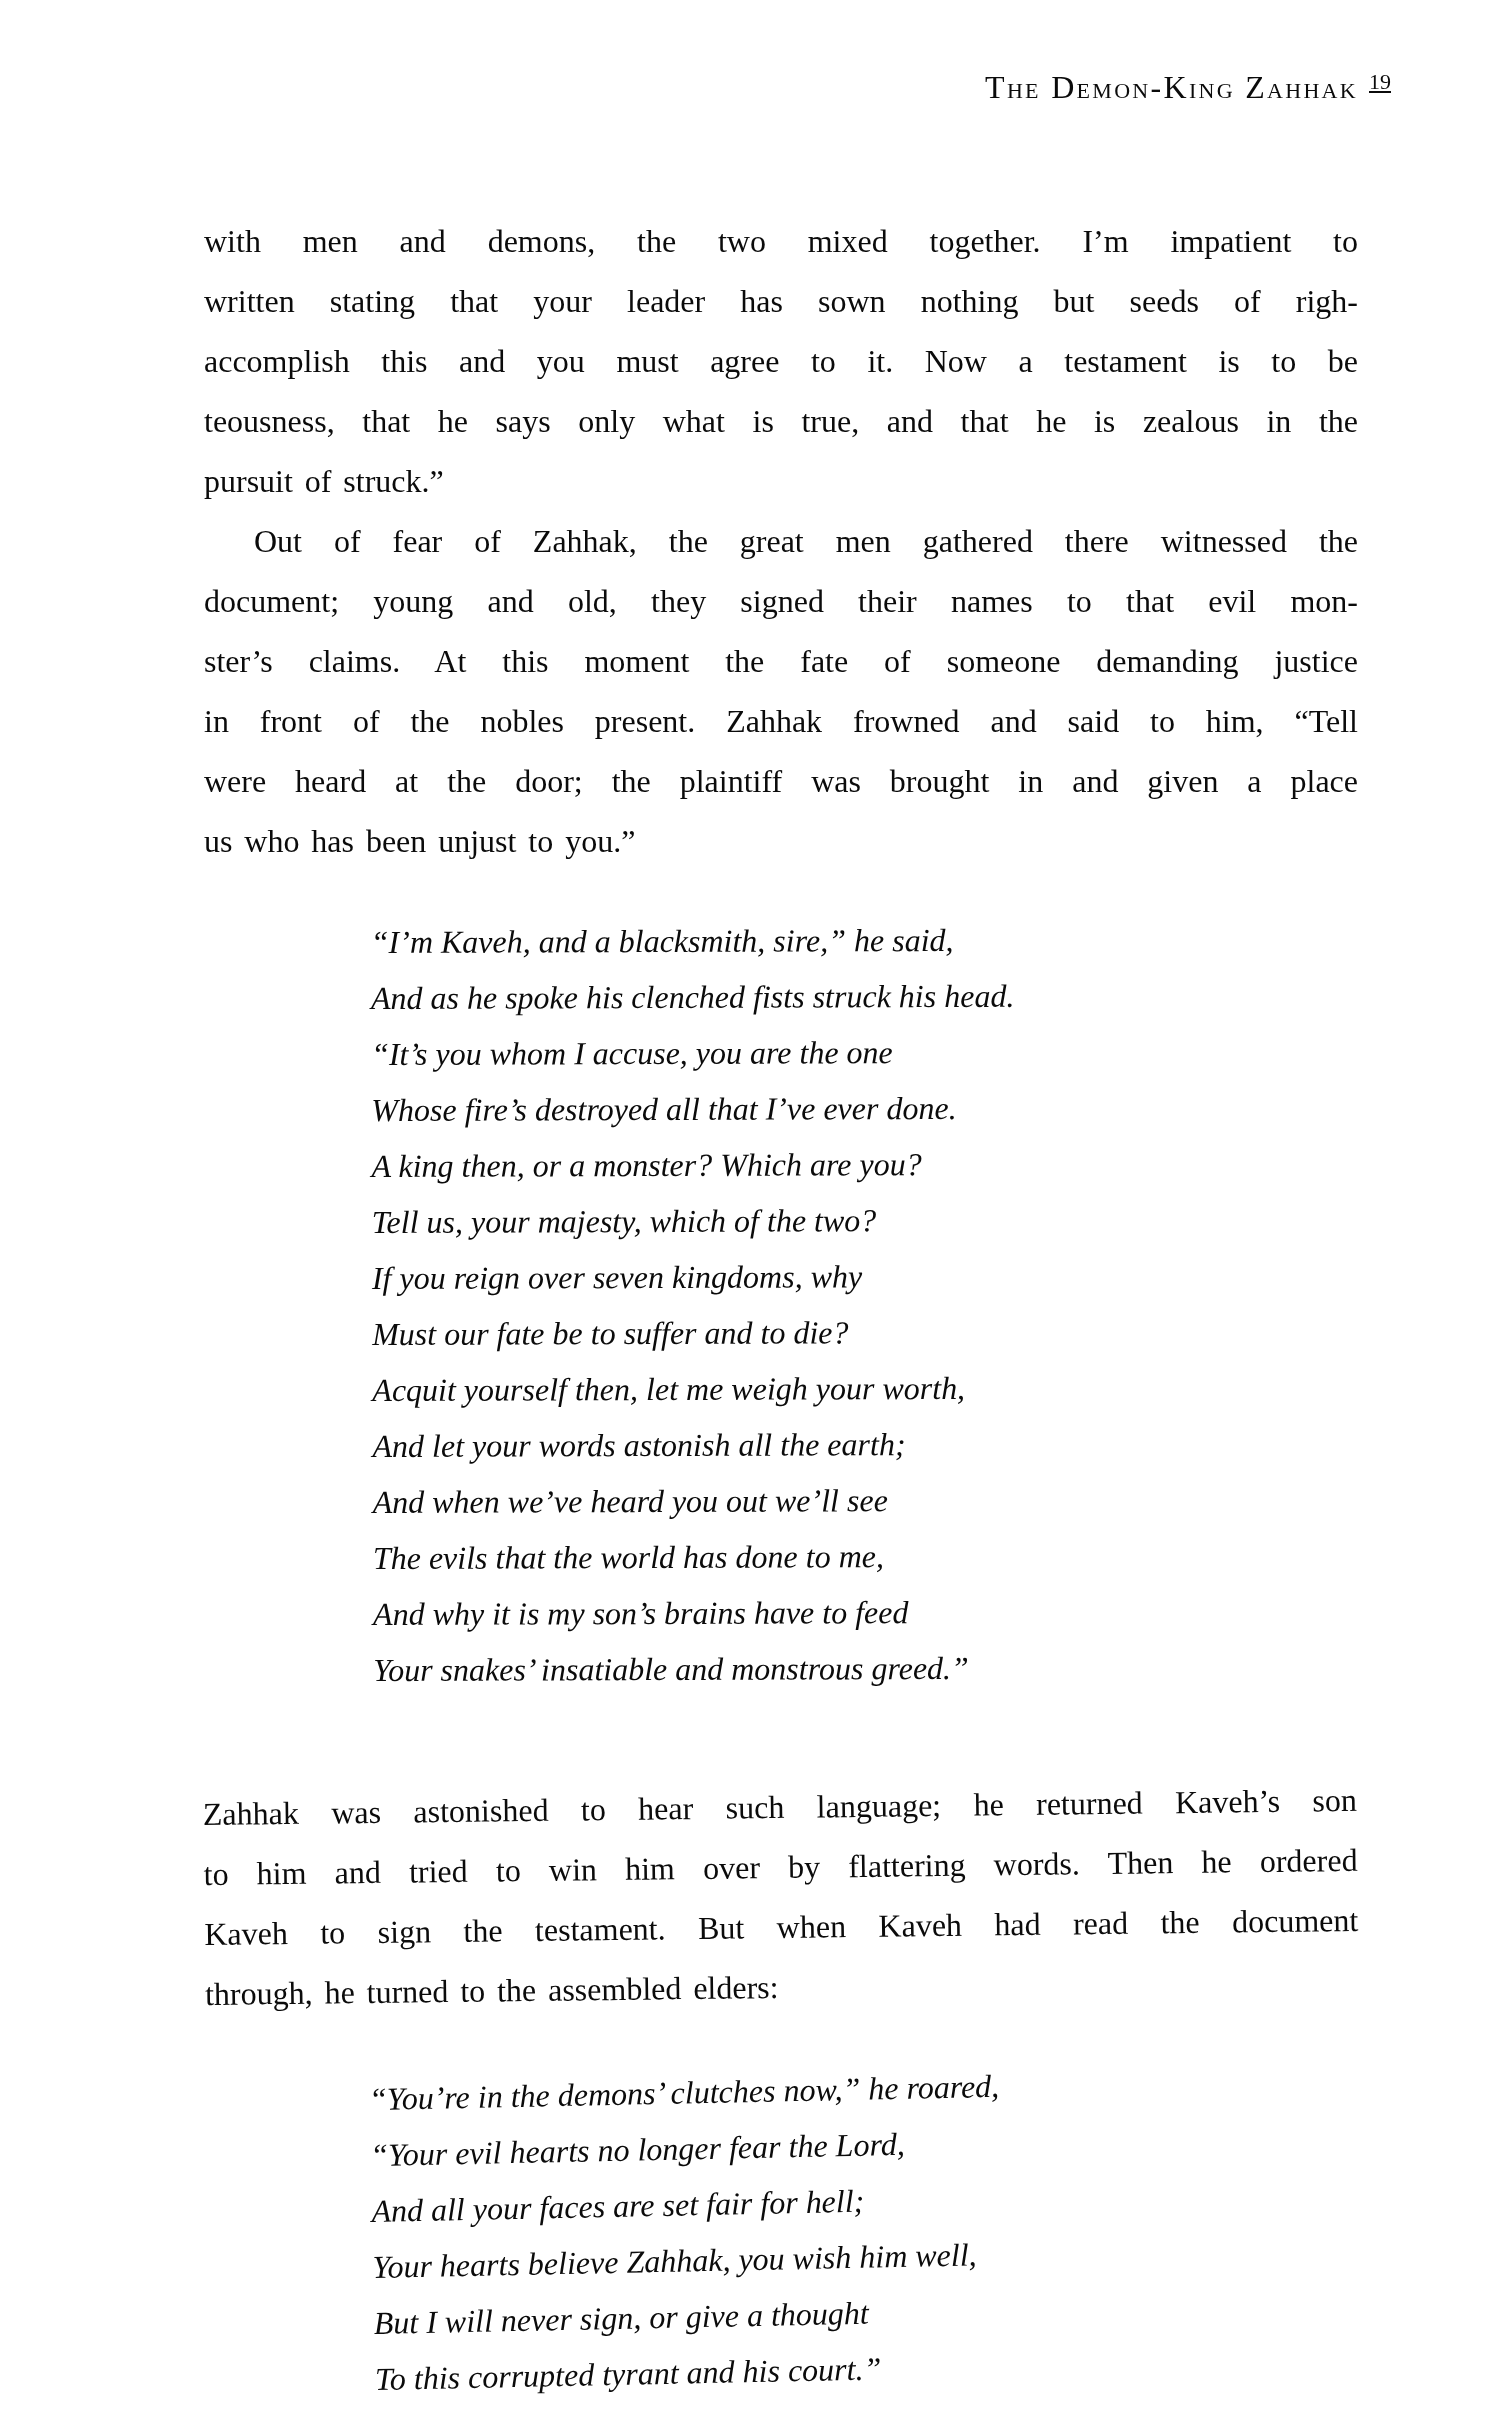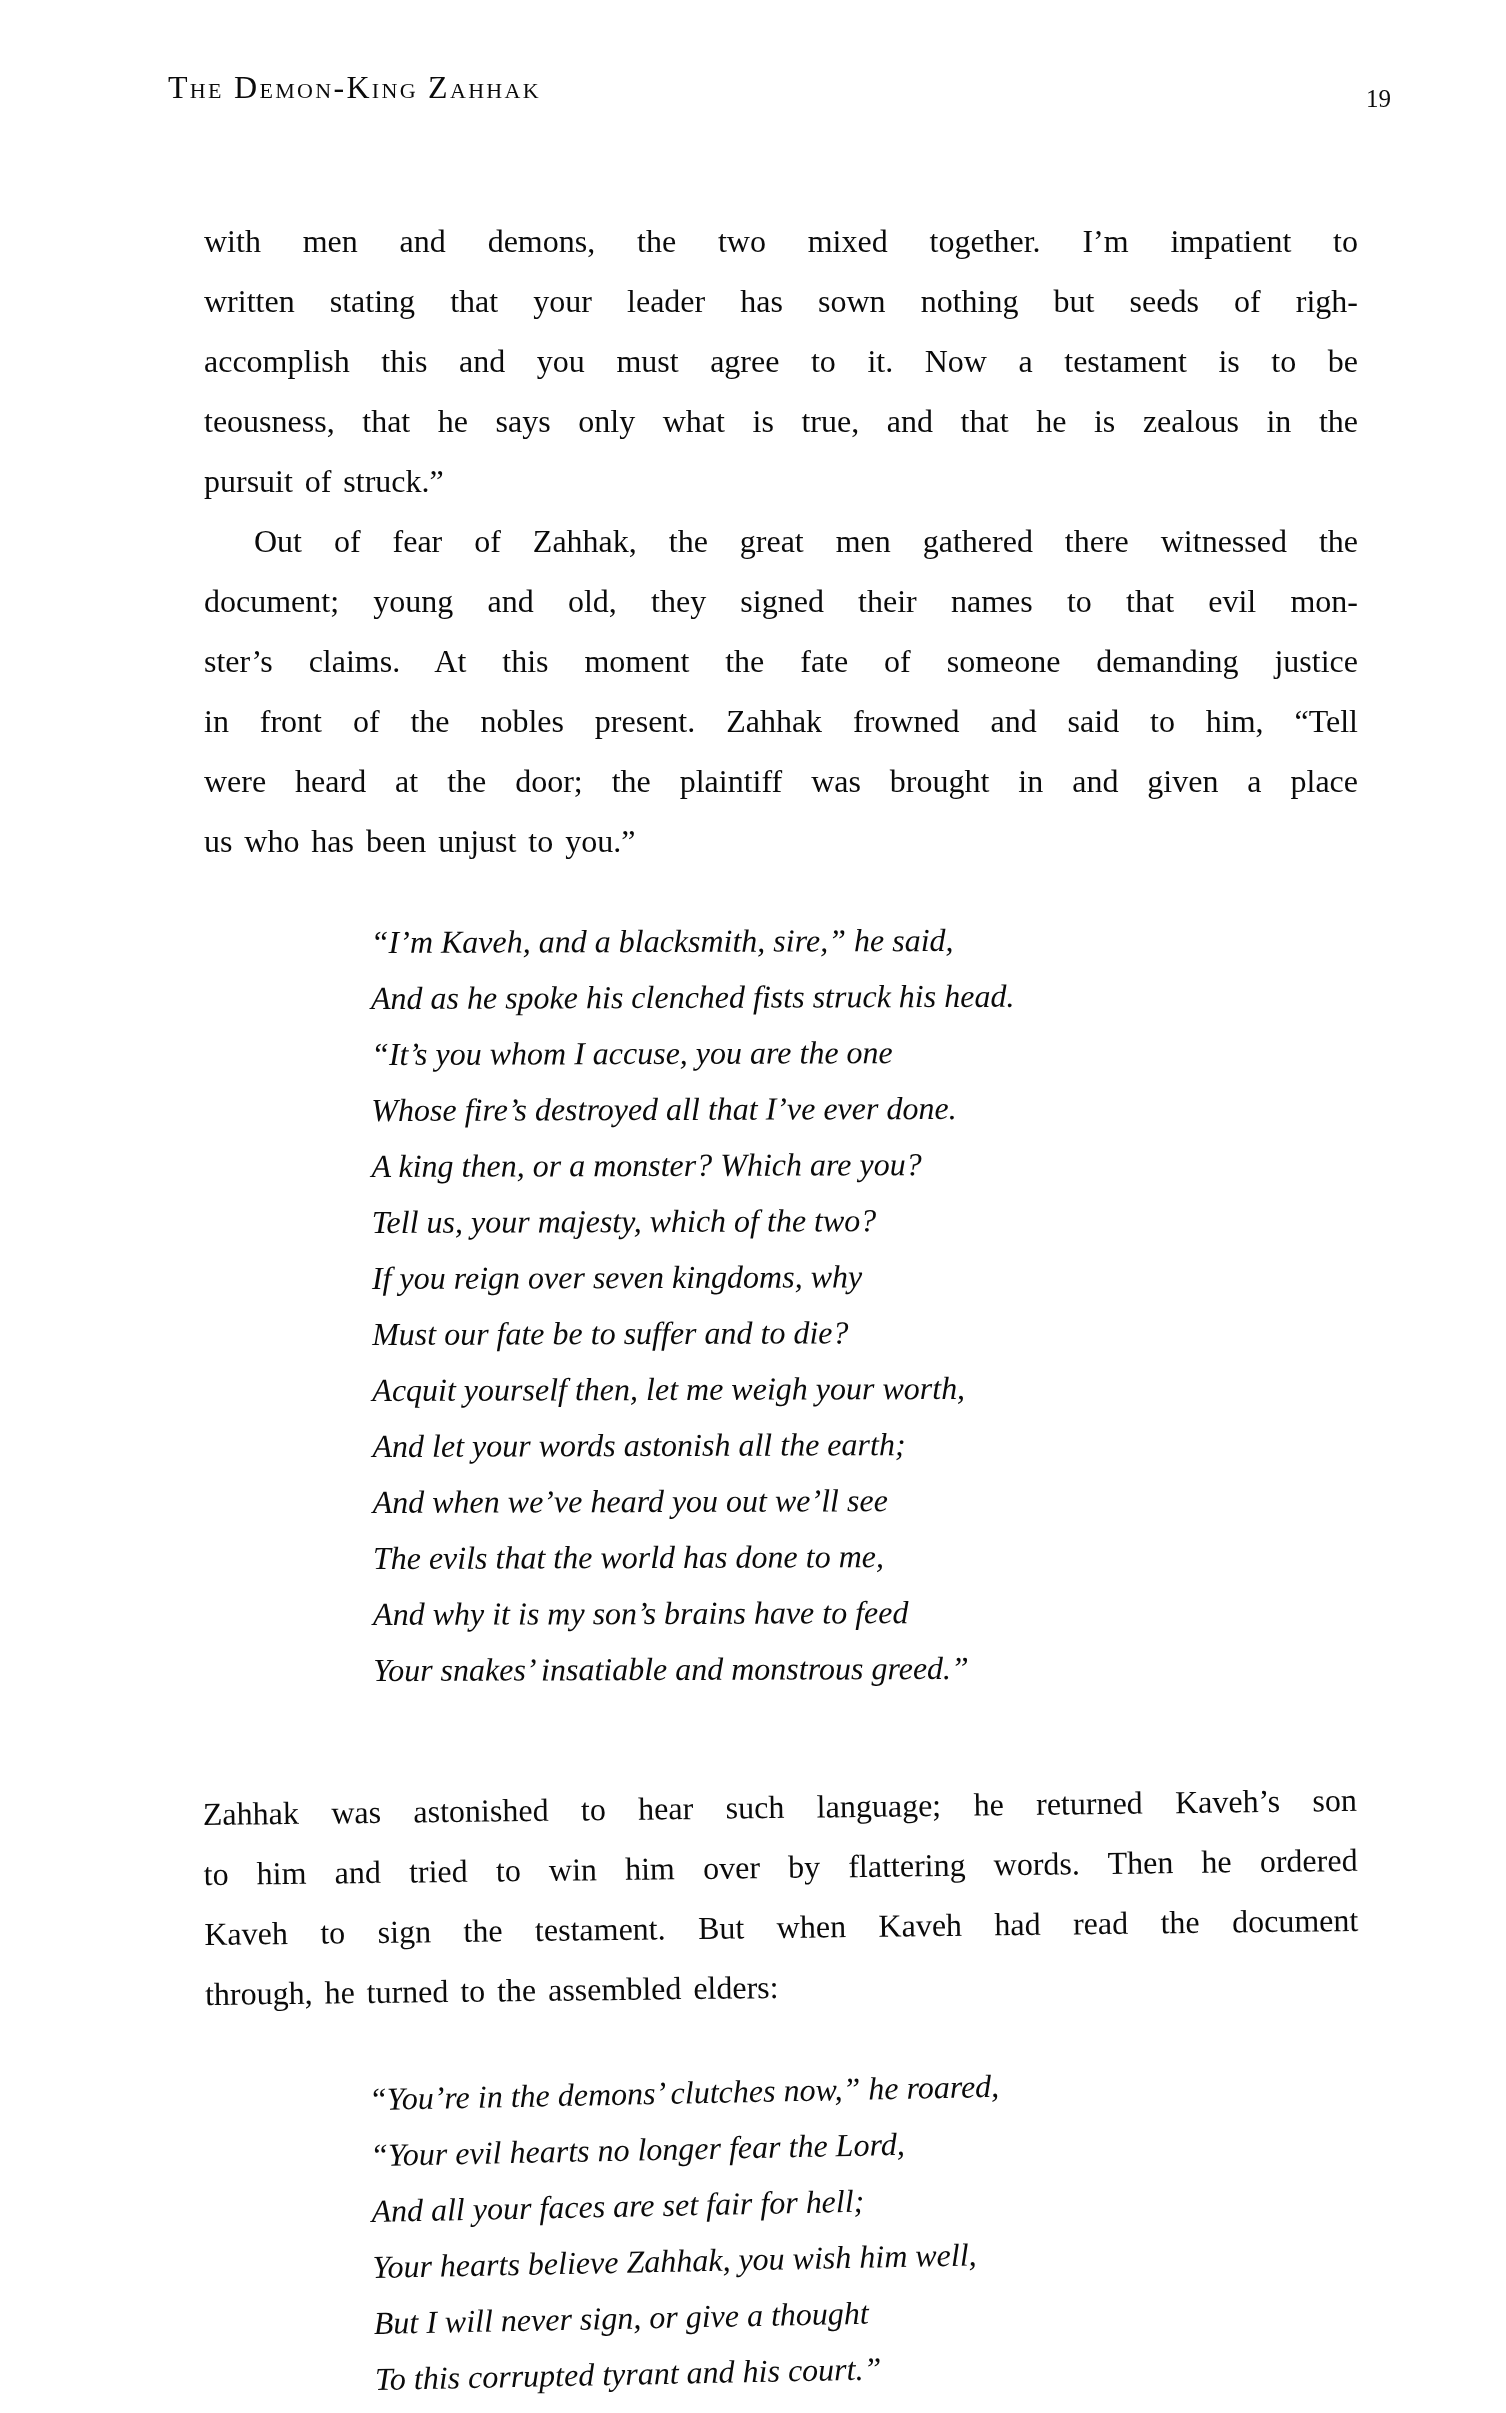--- a/index.html
+++ b/index.html
@@ -22,31 +22,32 @@
     box-sizing: border-box;
   }
   header.running-head {
     position: relative;
     height: 39px;
   }
   .running-title {
     position: absolute;
     left: 0;
     right: 0;
-    text-align: left;
+    text-align: right;
     font-variant: small-caps;
     font-size: 32px;
     letter-spacing: 2.3px;
     white-space: nowrap;
   }
   .page-number {
     position: absolute;
     right: -33px;
-    top: 16px;
-    font-size: 25px;
+    top: 0;
+    font-size: 22px;
+    text-decoration: underline;
   }
   .text-blocks {
     margin-top: 103px;
     margin-left: 36px;
   }
   .prose {
     font-size: 32px;
     line-height: 60px;
     word-spacing: 3.9px;
   }

